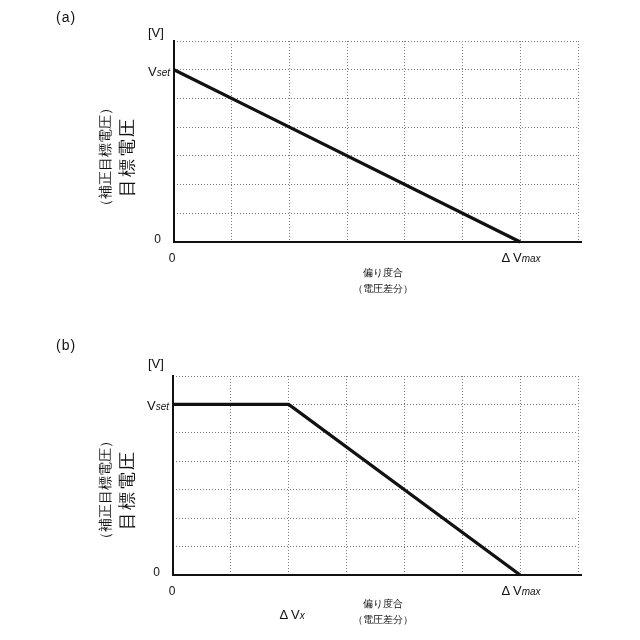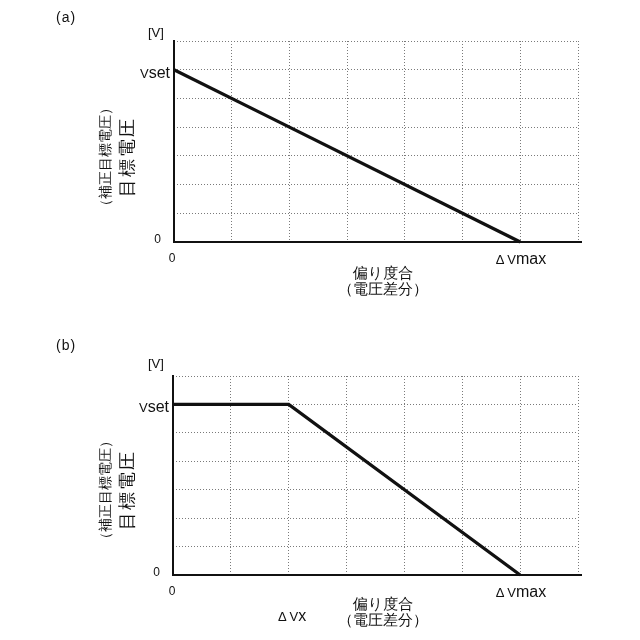--- a/index.html
+++ b/index.html
@@ -8,22 +8,22 @@
     font-family:"Liberation Sans","DejaVu Sans",sans-serif;color:#111111;
     overflow:hidden;
   }
   .abs{position:absolute;}
   .panel-label{font-size:14px;letter-spacing:1px;}
   .unit-label{font-size:13px;}
   .tick{font-size:12px;}
   .tick-right{text-align:right;}
   .tick-center{text-align:center;}
   .vtick{font-size:13px;white-space:nowrap;}
-  .sub{font-size:16px;}
-  .x-title{font-size:15px;line-height:16px;text-align:center;white-space:nowrap;}
+  .sub{font-size:10px;font-style:italic;}
+  .x-title{font-size:10px;line-height:16px;text-align:center;white-space:nowrap;}
   .y-title{
     text-align:center;transform:rotate(-90deg);white-space:nowrap;
   }
   .y-title .secondary{display:block;font-size:14px;line-height:20px;}
   .y-title .primary{display:block;font-size:18px;line-height:24px;letter-spacing:2px;}
   svg.chart{position:absolute;overflow:visible;}
   .gridline{stroke:#7a7a7a;stroke-width:1;stroke-dasharray:1 2;shape-rendering:crispEdges;}
   .axisline{stroke:#111111;stroke-width:2;shape-rendering:crispEdges;fill:none;}
   .dataline{stroke:#111111;stroke-width:3.2;fill:none;stroke-linejoin:miter;stroke-linecap:butt;}
 </style>

